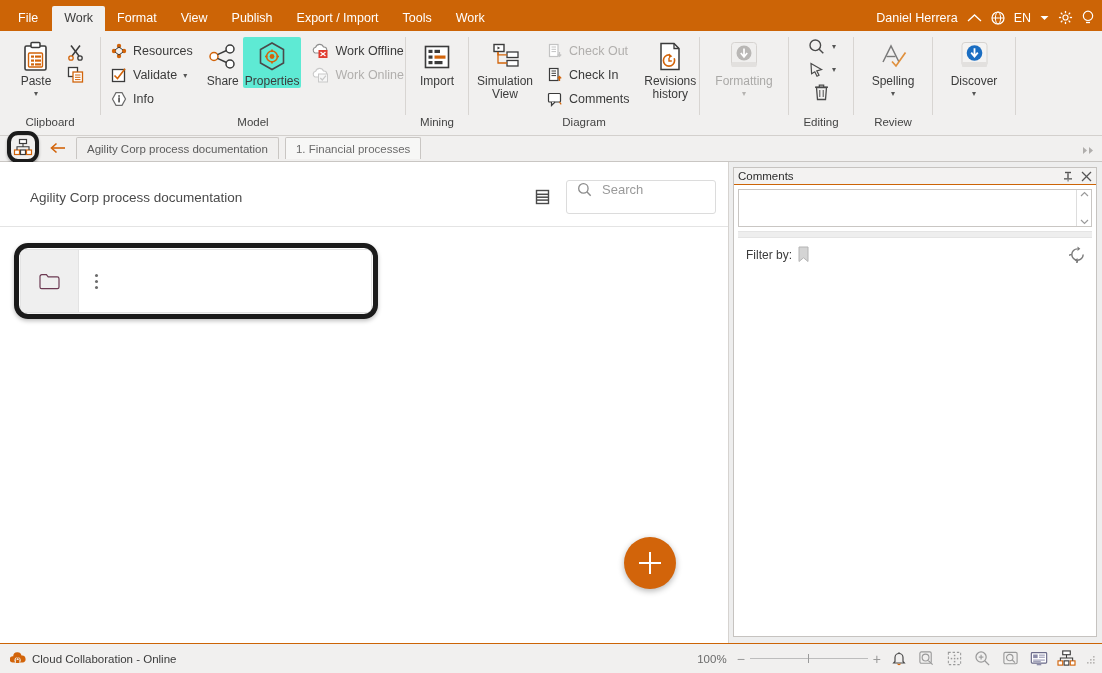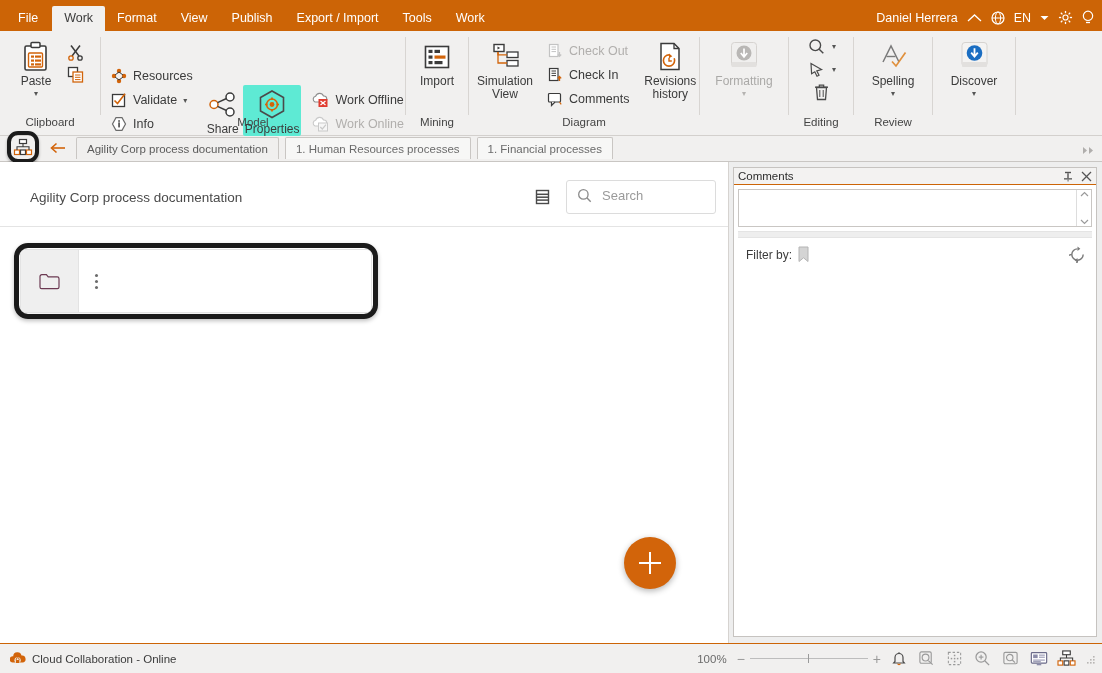--- a/index.html
+++ b/index.html
@@ -97,21 +97,21 @@
     letter-spacing:0.2px; font-family:"Liberation Sans", sans-serif;
   }
   .subhead-row {
     display:flex; align-items:center; justify-content:space-between;
     padding:18px 12px 12px 30px; border-bottom:1px solid #e4e4e4;
   }
   .subhead-title { font-size:13.5px; color:#4a4a4a; }
   .subhead-tools { display:flex; align-items:center; gap:16px; }
   .searchbox {
     width:150px; height:34px; border:1px solid #dcdcdc; border-radius:3px;
-    display:flex; align-items:flex-start; gap:10px; padding:7px 10px; background:#fff;
+    display:flex; align-items:flex-end; gap:10px; padding:16px 10px; background:#fff;
   }
   .searchbox .ph { color:#9a9a9a; font-size:13px; }
 
   .cardrow { padding:16px 0 0 14px; display:flex; }
   .folder-card-wrap { position:relative; padding:6px; }
   .hl-ring {
     position:absolute; left:0; top:0; right:0; bottom:0;
     border:5px solid #1b1b1b; border-radius:14px; pointer-events:none;
     box-shadow:0 2px 4px rgba(0,0,0,.25);
   }
@@ -284,21 +284,21 @@
               </svg>
             </span>
           </div>
         </div>
       </div>
       <div class="rgroup-label">Clipboard</div>
     </div>
     <div class="rsep"></div>
 
     <div class="rgroup" style="width:304px;">
-      <div class="rgroup-body" style="padding-left:8px;align-items:flex-end;">
+      <div class="rgroup-body" style="padding-left:8px;">
         <div class="smallcol">
           <div class="smallbtn">
             <span>
               <svg width="16" height="16" viewBox="0 0 16 16">
                 <g fill="#d2640a">
                     <circle cx="8" cy="3" r="2.2"></circle>
                     <circle cx="3" cy="8" r="2.2"></circle>
                     <circle cx="13" cy="8" r="2.2"></circle>
                     <circle cx="8" cy="13" r="2.2"></circle>
                   </g>
@@ -605,21 +605,20 @@
       </div>
       <div class="navback">
         <span>
           <svg width="18" height="14" viewBox="0 0 18 14">
               <line x1="16" y1="7" x2="3" y2="7" stroke="#d2640a" stroke-width="1.6"></line>
               <path d="M7.5 2.5 L2.5 7 L7.5 11.5" stroke="#d2640a" stroke-width="1.6" fill="none"></path>
             </svg>
         </span>
       </div>
       <div class="doctab active">Agility Corp process documentation</div>
-      <div class="doctab">1. Human Resources processes</div>
       <div class="doctab">1. Financial processes</div>
     </div>
     <div class="tabstrip-right">
       <span>
         <svg width="14" height="9" viewBox="0 0 14 9">
             <path d="M1 1 L5 4.5 L1 8" fill="#b0aeac"></path>
             <path d="M7 1 L11 4.5 L7 8" fill="#b0aeac"></path>
           </svg>
       </span>
     </div>

